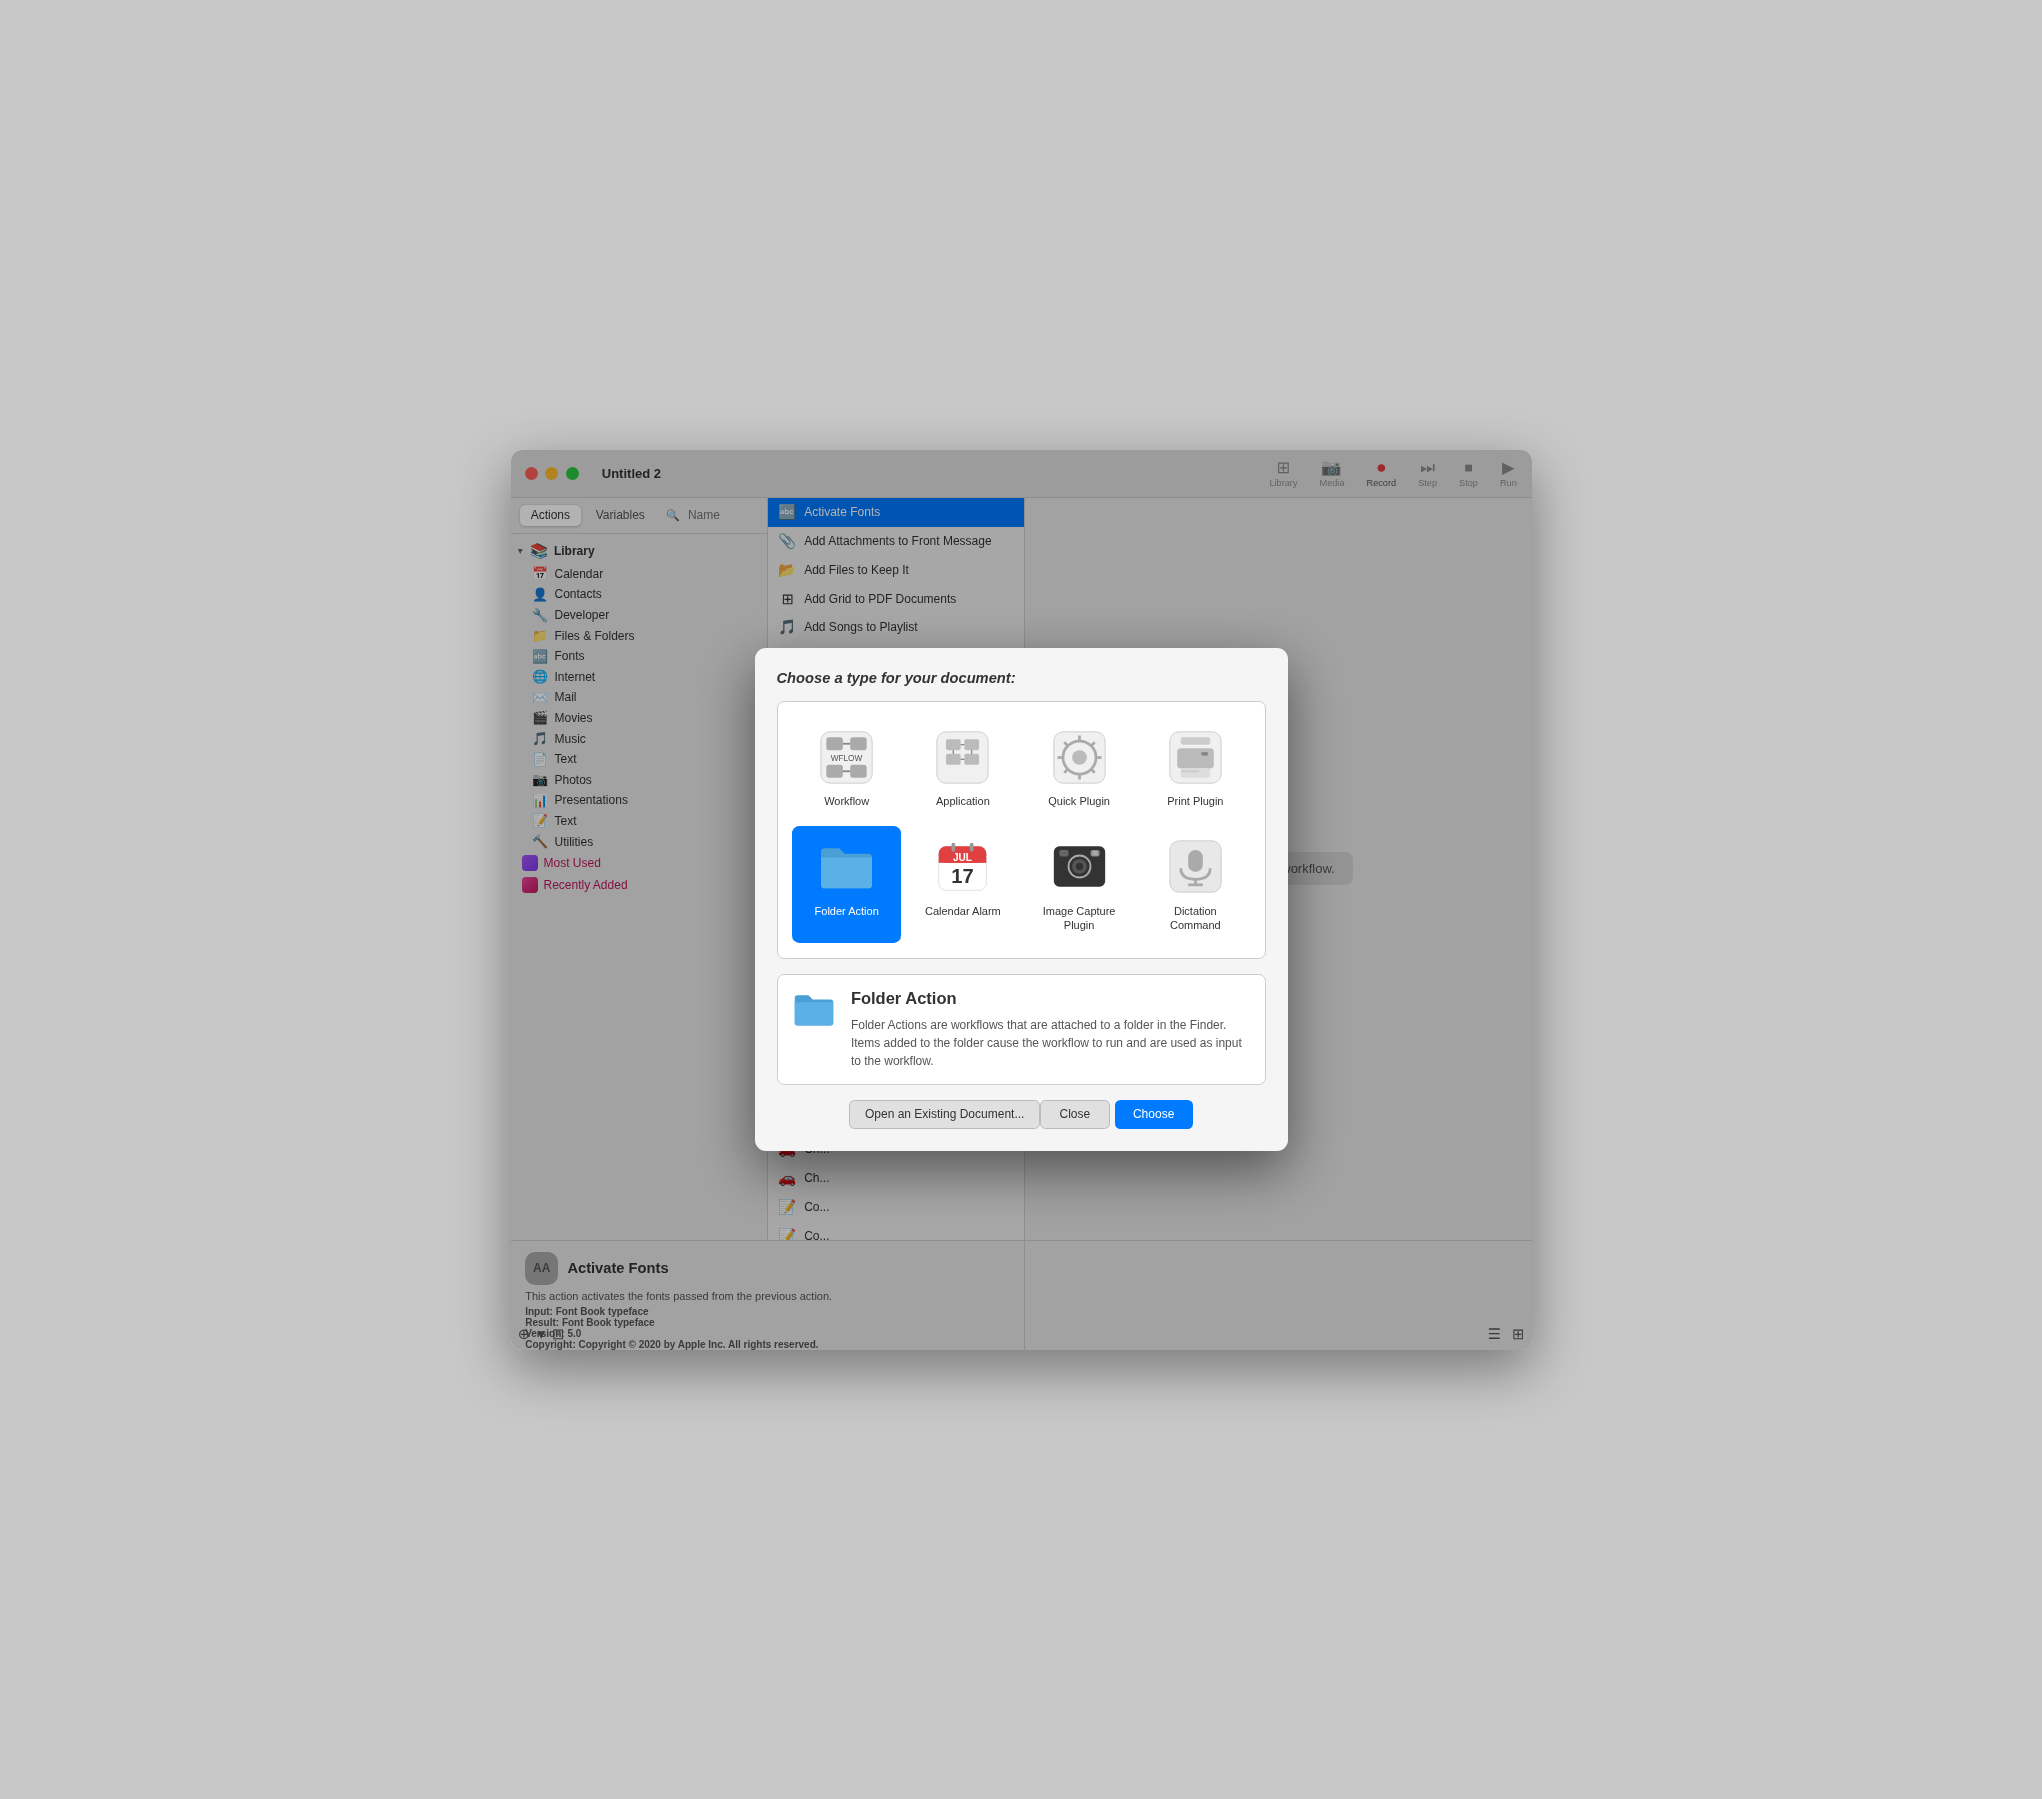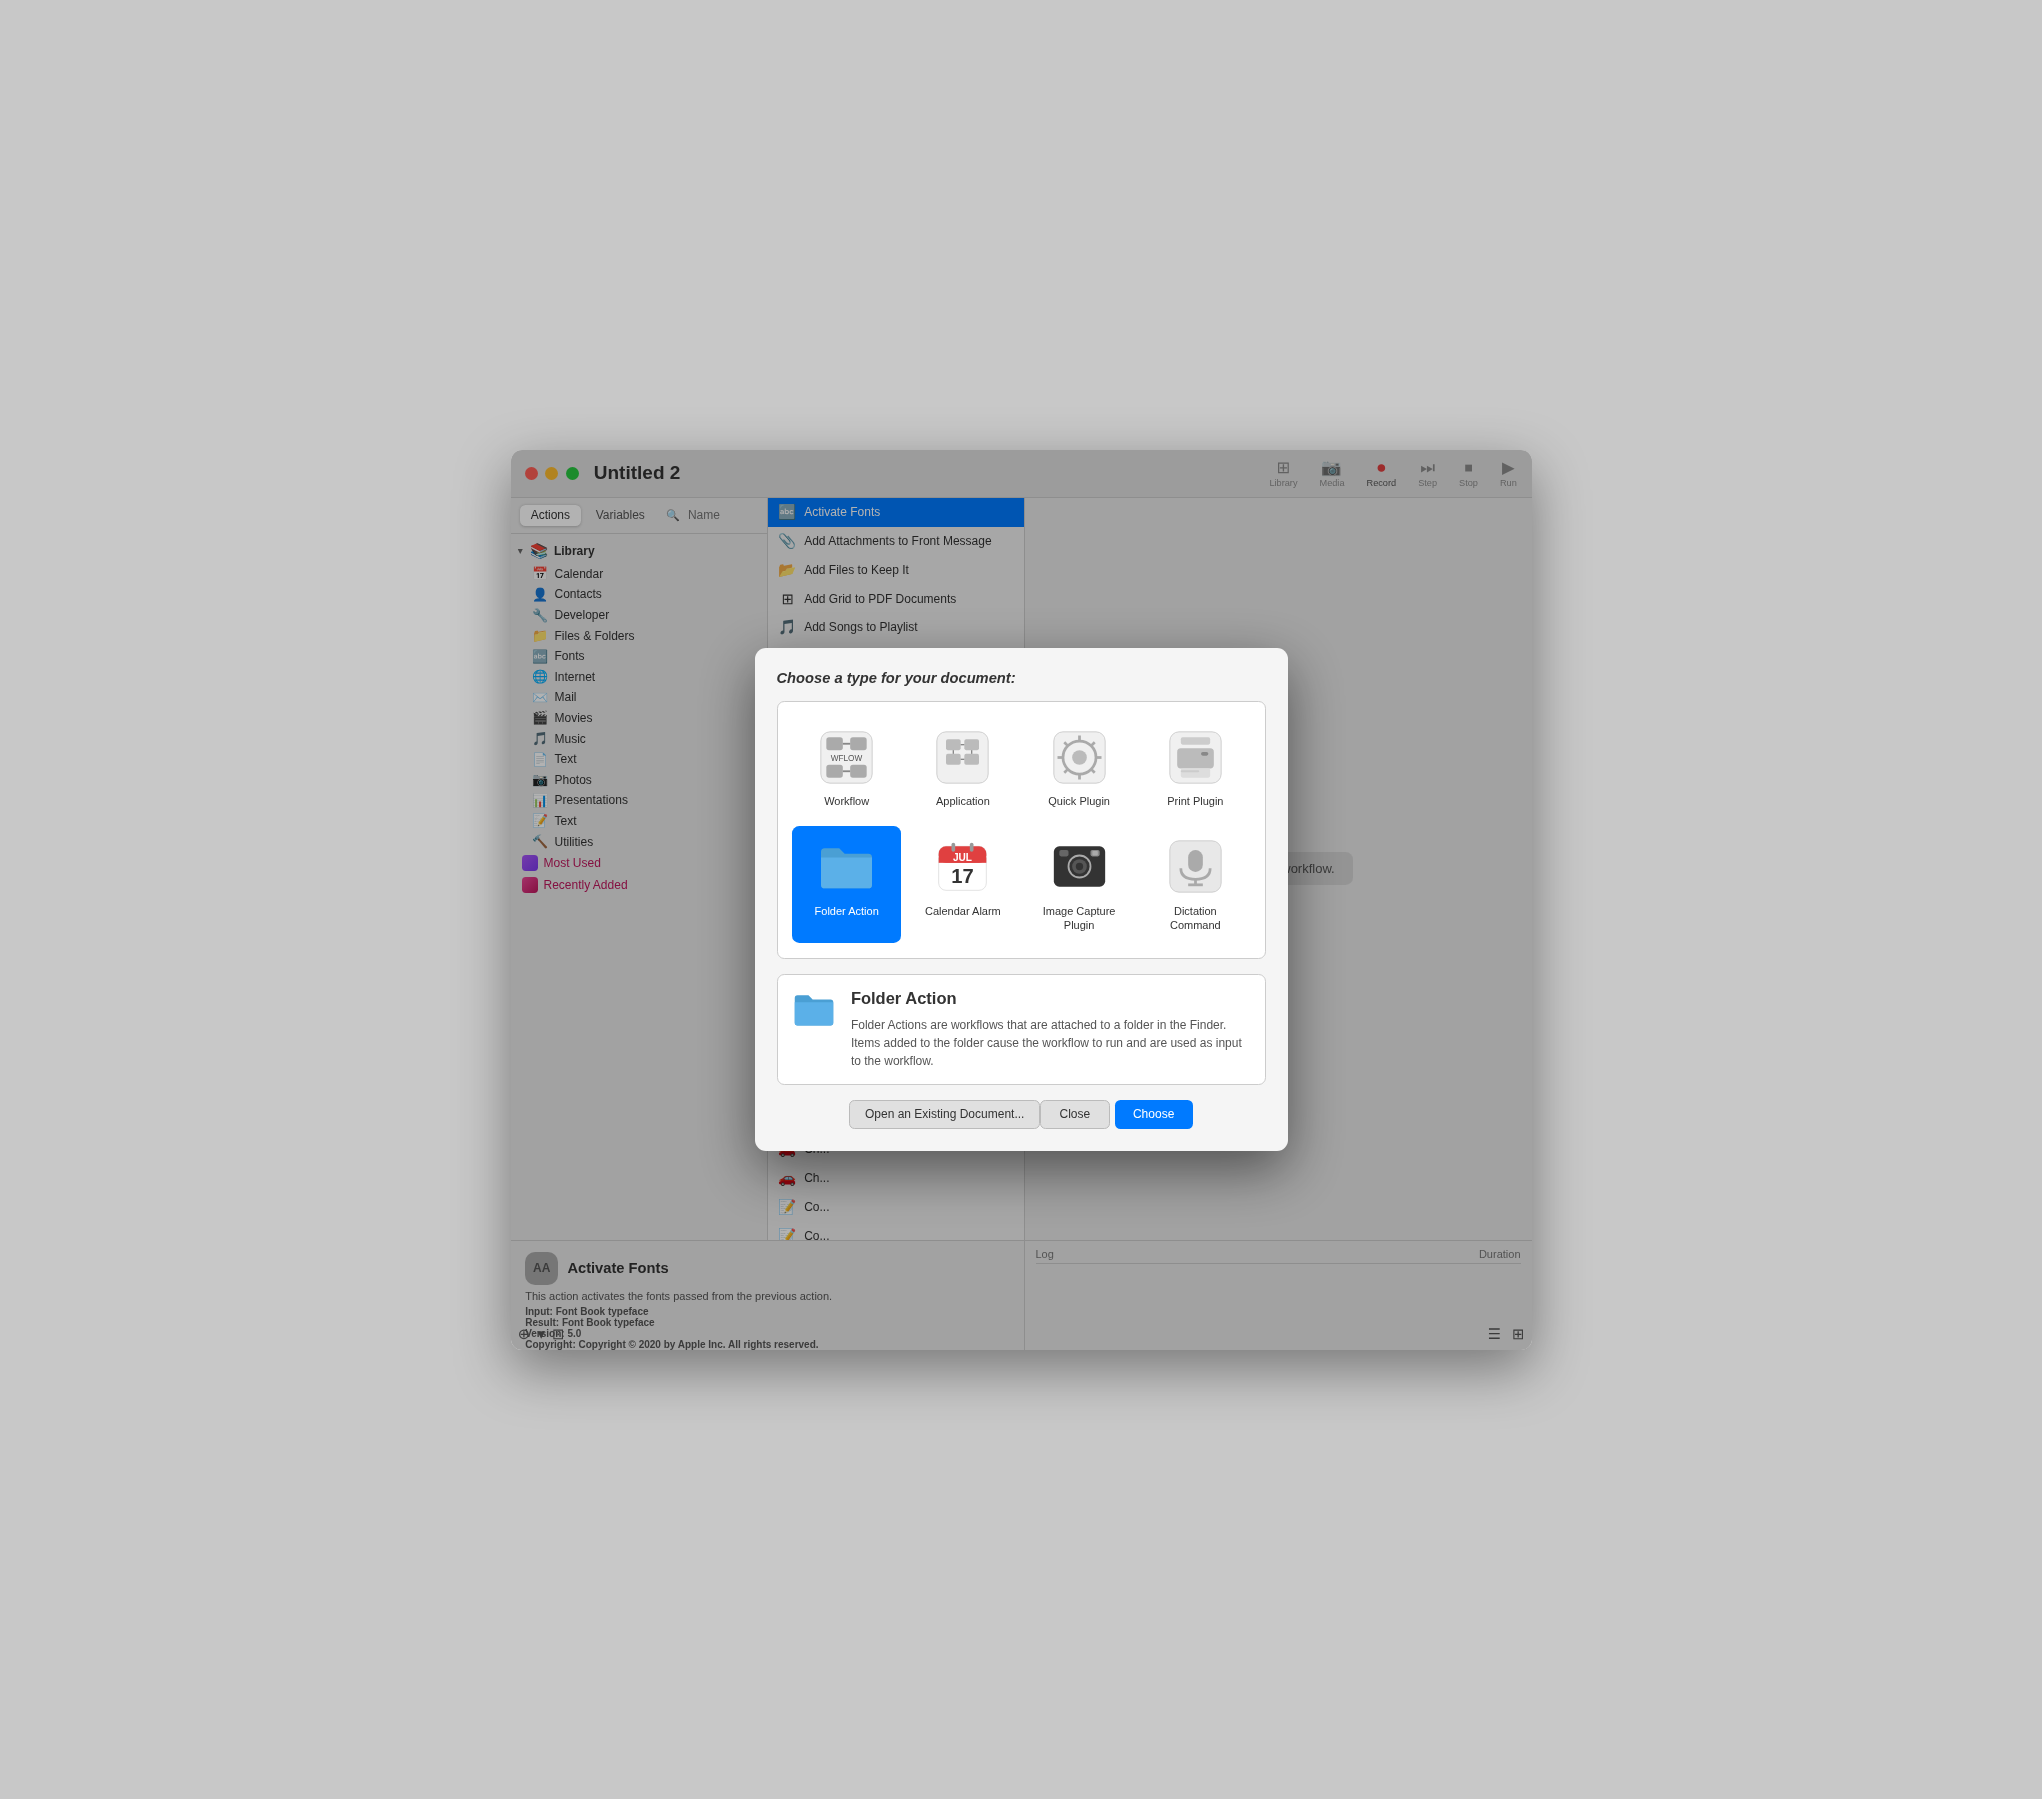--- a/index.html
+++ b/index.html
@@ -39,24 +39,24 @@
     }
     .traffic-light {
       width: 13px;
       height: 13px;
       border-radius: 50%;
     }
     .tl-close { background: #ff5f57; }
     .tl-min { background: #febc2e; }
     .tl-max { background: #28c840; }
     .window-title {
-      font-size: 19px;
+      font-size: 13px;
       font-weight: 600;
       color: #333;
-      margin-left: 15px;
+      margin-left: 23px;
     }
     .toolbar-right {
       position: absolute;
       right: 14.7px;
       top: 0;
       height: 100%;
       display: flex;
       align-items: center;
       gap: 22px;
     }
@@ -662,26 +662,20 @@
       <div class="bottom-action-header">
         <div class="action-aa-icon">AA</div>
         <span class="bottom-action-name">Activate Fonts</span>
       </div>
       <div class="bottom-action-desc">This action activates the fonts passed from the previous action.</div>
       <div class="bottom-action-meta">
         <span>Input:</span> <span>Font Book typeface</span><br>
         <span>Result:</span> <span>Font Book typeface</span><br>
         <span>Version:</span> <span>5.0</span><br>
         <span>Copyright:</span> <span>Copyright © 2020 by Apple Inc. All rights reserved.</span>
-      </div>
-    </div>
-    <div class="bottom-right">
-      <div class="log-header">
-        <span>Log</span>
-        <span>Duration</span>
       </div>
     </div>
     <div class="bottom-toolbar">
       <span class="bottom-toolbar-btn">⊕</span>
       <span class="bottom-toolbar-btn">▾</span>
       <span class="bottom-toolbar-btn">⊡</span>
     </div>
     <div class="log-icons">
       <span class="log-icon">☰</span>
       <span class="log-icon">⊞</span>

